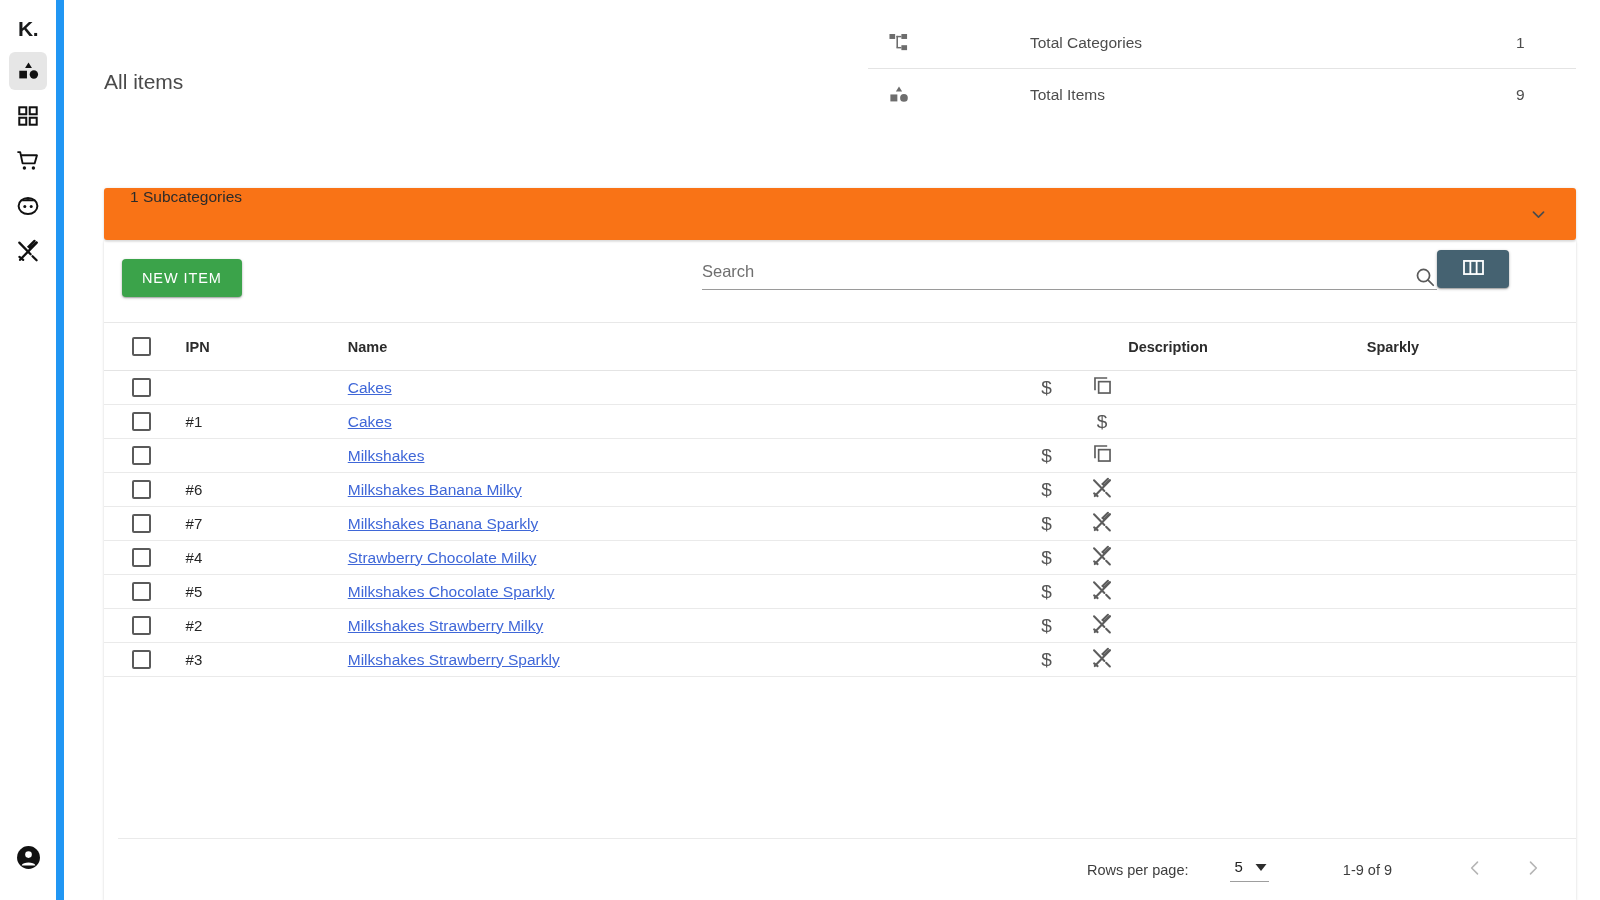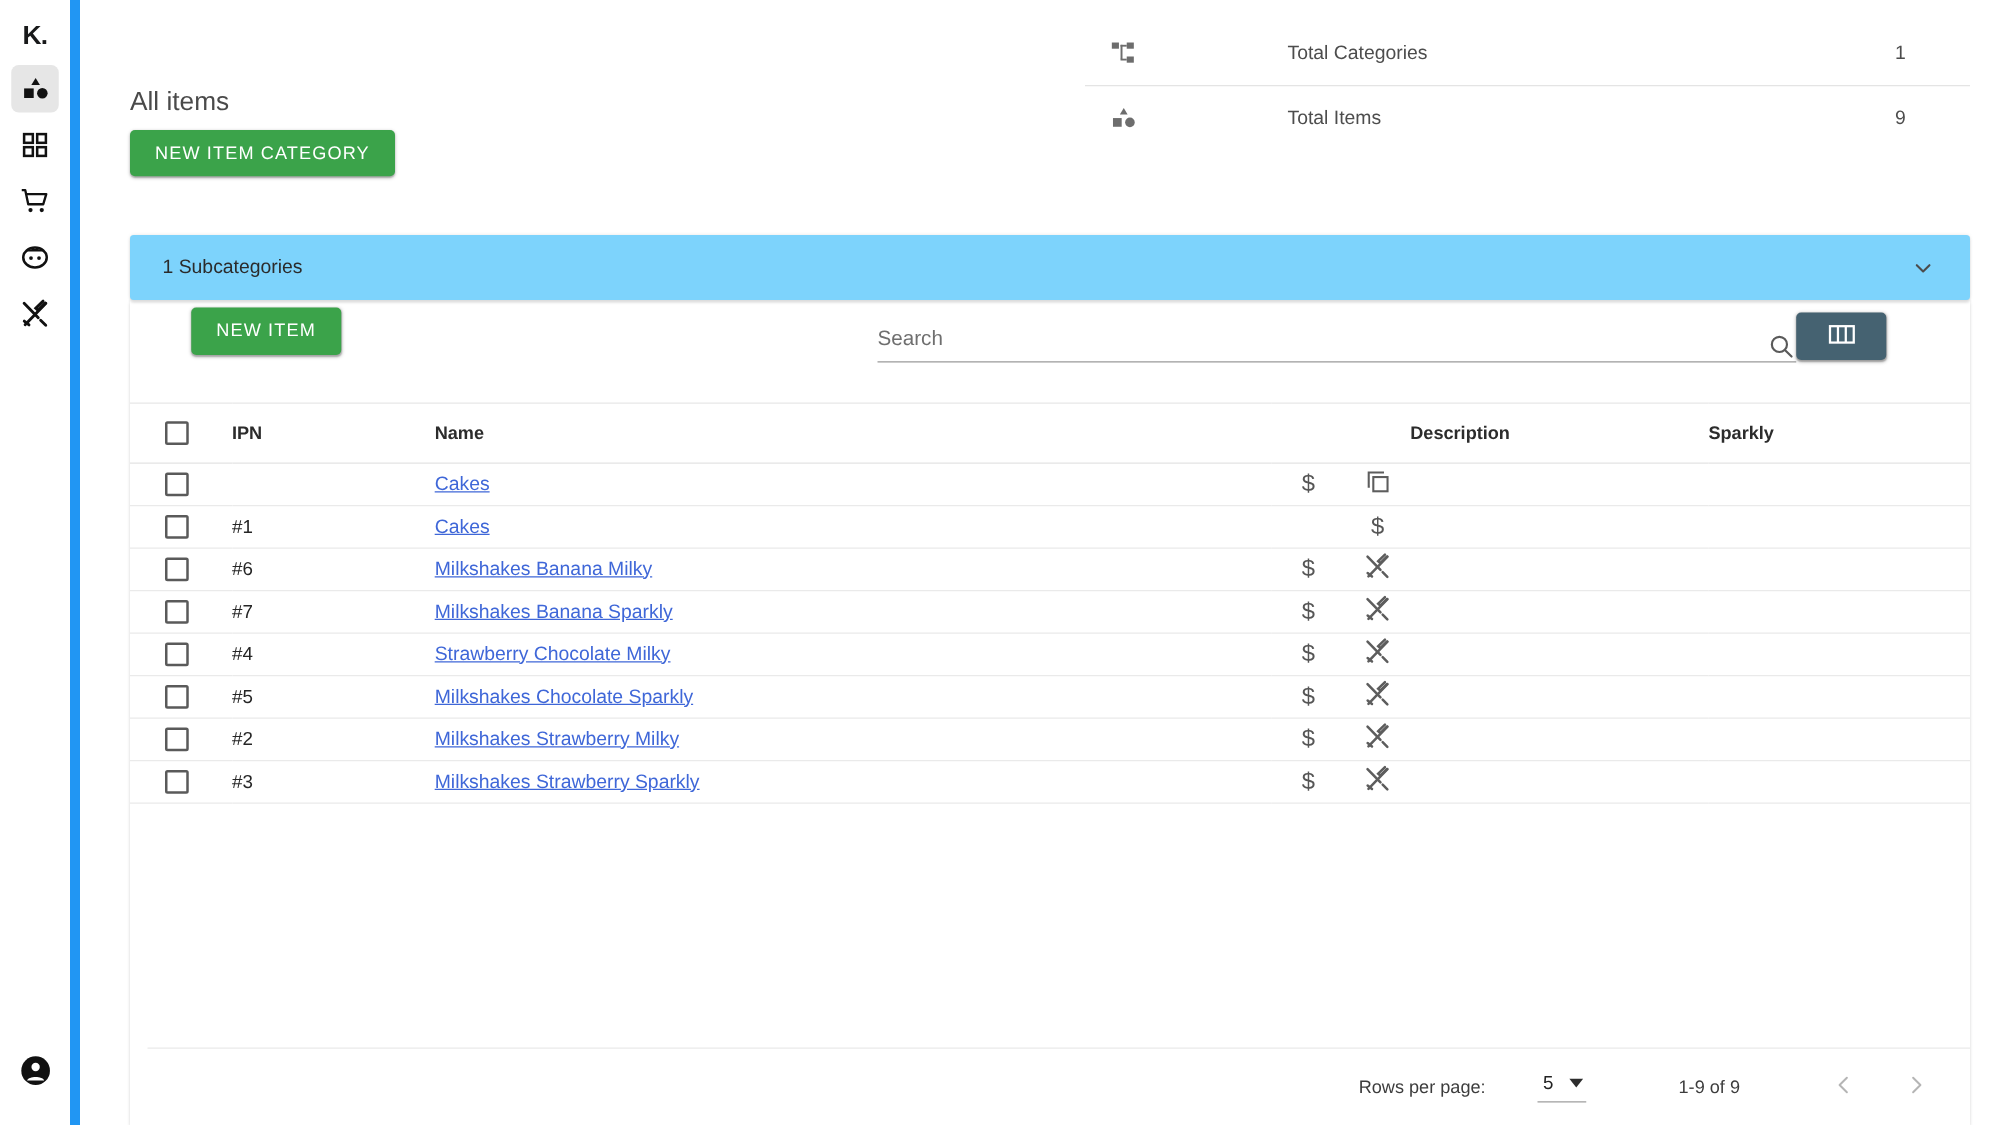--- a/index.html
+++ b/index.html
@@ -85,42 +85,42 @@
     display: flex; align-items: center; height: 51px;
   }
   .stat-row.bordered { border-bottom: 1px solid #e4e4e4; }
   .stat-icon { width: 62px; display: flex; align-items: center; justify-content: center; }
   .stat-label { flex: 1 1 auto; font-size: 15.5px; color: #4d4d4d; padding-left: 100px; }
   .stat-value { width: 60px; text-align: left; font-size: 15.5px; color: #4d4d4d; }
 
   
   .card-wrap { position: absolute; left: 40px; right: 24px; top: 188px; }
   .accordion {
-    height: 52px; background: #7dd3fc;
+    height: 52px; background: #f97316;
     border-radius: 3px;
     box-shadow: 0 2px 2px rgba(0,0,0,0.10), 0 0 3px rgba(0,0,0,0.10);
-    display: flex; align-items: center; cursor: pointer;
+    display: flex; cursor: pointer;
     position: relative; z-index: 2;
   }
   .accordion-label { font-size: 15.5px; color: #2b2b2b; padding-left: 26px; }
   .accordion-chevron { margin-left: auto; margin-right: 28px; display: flex; align-items: center; }
 
   
   .table-card {
     background: #ffffff; margin-top: 0;
     box-shadow: 0 2px 3px rgba(0,0,0,0.10), 0 0 2px rgba(0,0,0,0.08);
     position: relative; z-index: 1;
     height: 660px;
   }
   .table-toolbar {
     height: 82px; position: relative; display: flex; align-items: center;
   }
   .btn-new-item {
-    position: absolute; left: 18px; top: 6px;
-    height: 38px; padding: 0 20px; margin-left: 31px;
+    position: absolute; left: 18px; top: 19px;
+    height: 38px; padding: 0 20px;
   }
   .search-wrap {
     position: absolute; left: 598px; top: 22px; width: 735px;
   }
   .search-input {
     width: 100%; border: none; outline: none;
     border-bottom: 1px solid #9a9a9a;
     font-family: "Liberation Sans", sans-serif;
     font-size: 16.5px; color: #333; padding: 0 0 8px 0;
     background: transparent;
@@ -263,21 +263,20 @@
     </div>
   </nav>
 
   <div class="accent-stripe"></div>
   <div class="stripe-gap"></div>
 
   <main class="content">
 
     <section class="page-head">
       <div class="page-subtitle">All items</div>
-      <button class="btn-green btn-new-category">NEW ITEM CATEGORY</button>
 
       <div class="stats">
 
         <div class="stat-row bordered">
           <div class="stat-icon">
             <svg width="22" height="22" viewBox="0 0 24 24" fill="#6d6d6d">
               <rect x="1.6" y="2.2" width="6.2" height="5.4"></rect>
               <rect x="14.6" y="2.2" width="6.2" height="5.4"></rect>
               <rect x="14.6" y="14.4" width="6.2" height="5.4"></rect>
               <rect x="9.2" y="4.2" width="5.4" height="1.6"></rect>
@@ -380,20 +379,34 @@
                 <td></td>
               </tr>
               <tr>
                 <td>
                   <span class="chk"></span>
                 </td>
                 <td class="ipn-cell">#1</td>
                 <td><a class="name-link">Cakes</a></td>
                 <td class="icon-cell"></td>
                 <td class="icon-cell"><span class="dollar">$</span></td>
+                <td></td>
+                <td></td>
+              </tr>
+              <tr>
+                <td>
+                  <span class="chk"></span>
+                </td>
+                <td class="ipn-cell"></td>
+                <td><a class="name-link">Milkshakes</a></td>
+                <td class="icon-cell"><span class="dollar">$</span></td>
+                <td class="icon-cell"><span><svg width="21" height="21" viewBox="0 0 24 24" fill="none" stroke="#5d5d5d" stroke-width="1.9">
+                      <rect x="7.6" y="7.6" width="13" height="13"></rect>
+                      <path d="M4.4 16.4 H3.4 V3.4 H16.4 V4.4"></path>
+                    </svg></span></td>
                 <td></td>
                 <td></td>
               </tr>
               <tr>
                 <td>
                   <span class="chk"></span>
                 </td>
                 <td class="ipn-cell">#6</td>
                 <td><a class="name-link">Milkshakes Banana Milky</a></td>
                 <td class="icon-cell"><span class="dollar">$</span></td>

